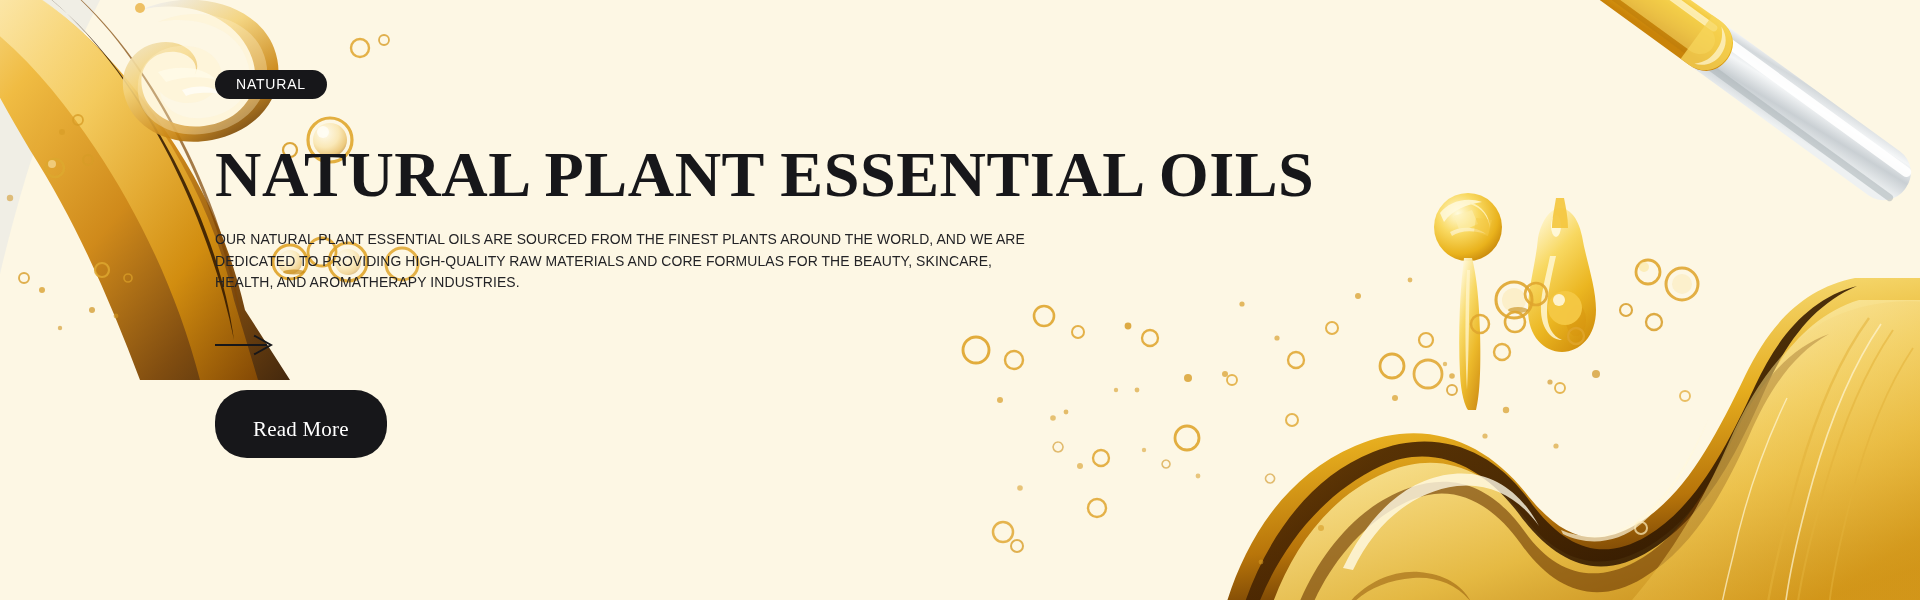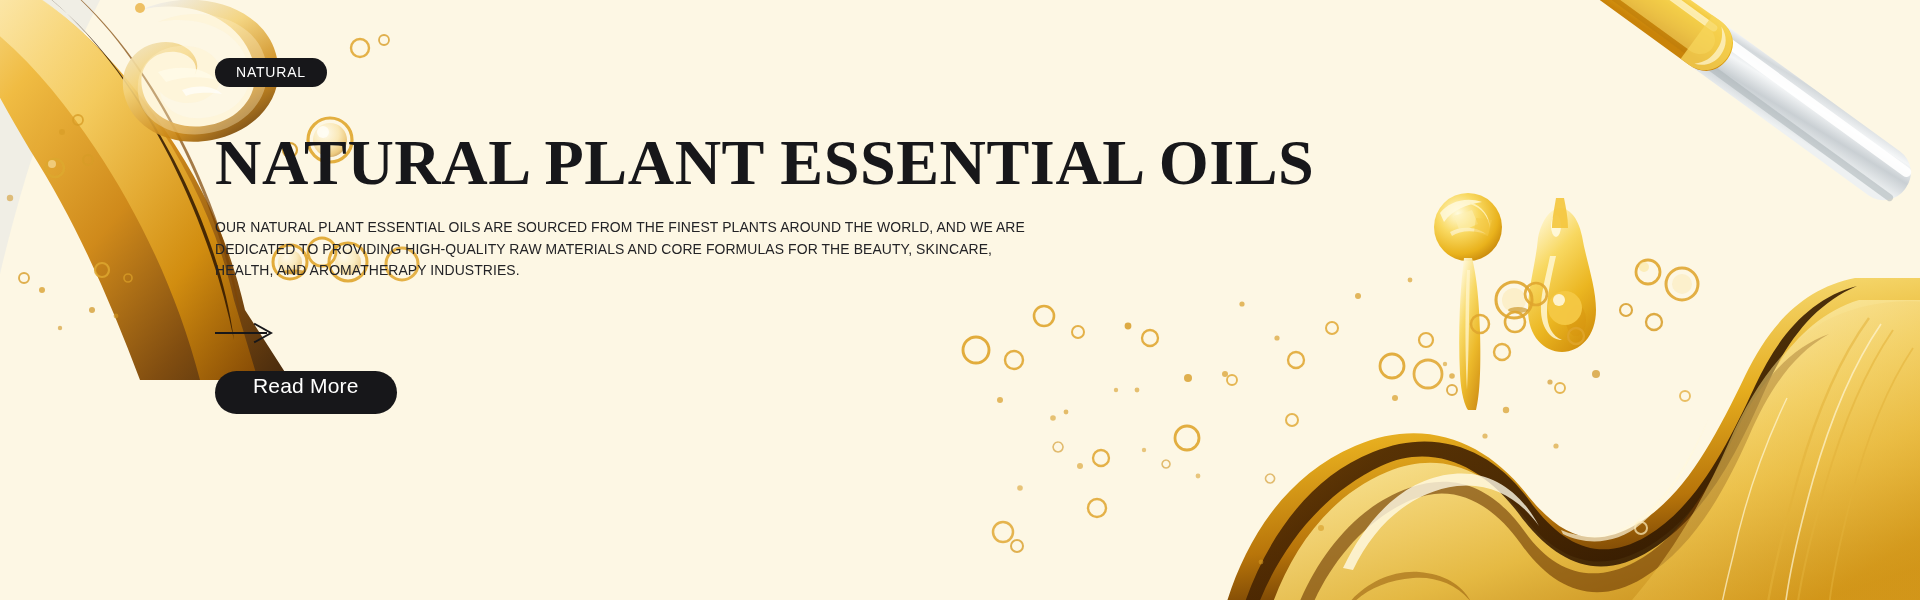--- a/index.html
+++ b/index.html
@@ -26,21 +26,21 @@
   #art-top-left   { left:-10px;  top:-20px;  width:430px;  height:400px; }
   #art-dropper    { right:-10px; top:-30px;  width:520px;  height:440px; }
   #art-wave       { right:-5px;  bottom:-8px;width:1000px; height:330px; }
   #art-bubbles    { right:300px; top:260px;  width:680px;  height:290px; }
   #art-left-bub   { left:0px;    top:150px;  width:250px;  height:230px; }
 
   
   .content {
     position:absolute;
     left:215px;
-    top:58px;
+    top:70px;
     width:980px;
     z-index:5;
   }
 
   .badge {
     display:inline-block;
     background:#17171a;
     color:#ffffff;
     font-family:"Liberation Sans", sans-serif;
     font-size:14px;
@@ -78,31 +78,31 @@
   .subcopy .line { display:block; white-space:nowrap; }
 
   .arrow-link {
     margin-top:40px;
     width:58px;
     height:22px;
     display:block;
   }
 
   .cta {
-    margin-top:27px;
+    margin-top:34px;
     display:inline-flex;
     align-items:center;
     justify-content:center;
     background:#17171a;
     color:#ffffff;
-    font-family:Liberation Sans, sans-serif;
+    font-family:Liberation Serif, serif;
     font-size:21px;
     font-weight:400;
     letter-spacing:0.2px;
-    padding:4px 38px 18px 38px;
+    padding:29px 38px 18px 38px;
     border-radius:32px;
     border:none;
     cursor:pointer;
     line-height:1;
   }
 </style>
 </head>
 <body>
 
 <div class="hero">

